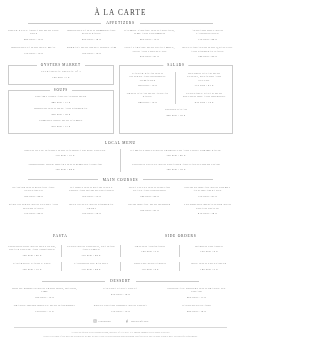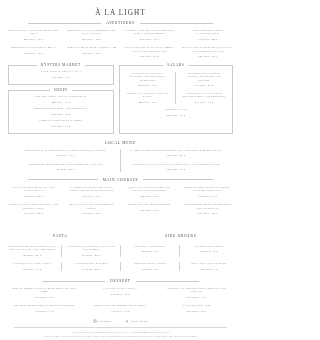--- a/index.html
+++ b/index.html
@@ -90,21 +90,21 @@
   .fine{
     text-align:center;font-size:1.9px;line-height:3px;color:#9a9a9a;
     padding:0 16px;margin-top:2.5px;letter-spacing:0.12px;
   }
 </style>
 </head>
 <body>
 
 <div class="page">
 
-  <div class="title">À LA LIGHT</div>
+  <div class="title">À LA CARTE</div>
 
   <div class="sec-head mid" style="margin-top:4px;">
     <div class="rule"></div>
     <div class="lbl">APPETIZERS</div>
     <div class="rule"></div>
   </div>
 
   <div class="grid g4" style="padding:0 6px;margin-top:4px;">
     <div class="item">
         <div class="nm">GREEK STYLE AVOCADO WITH PINE NUTS</div>

